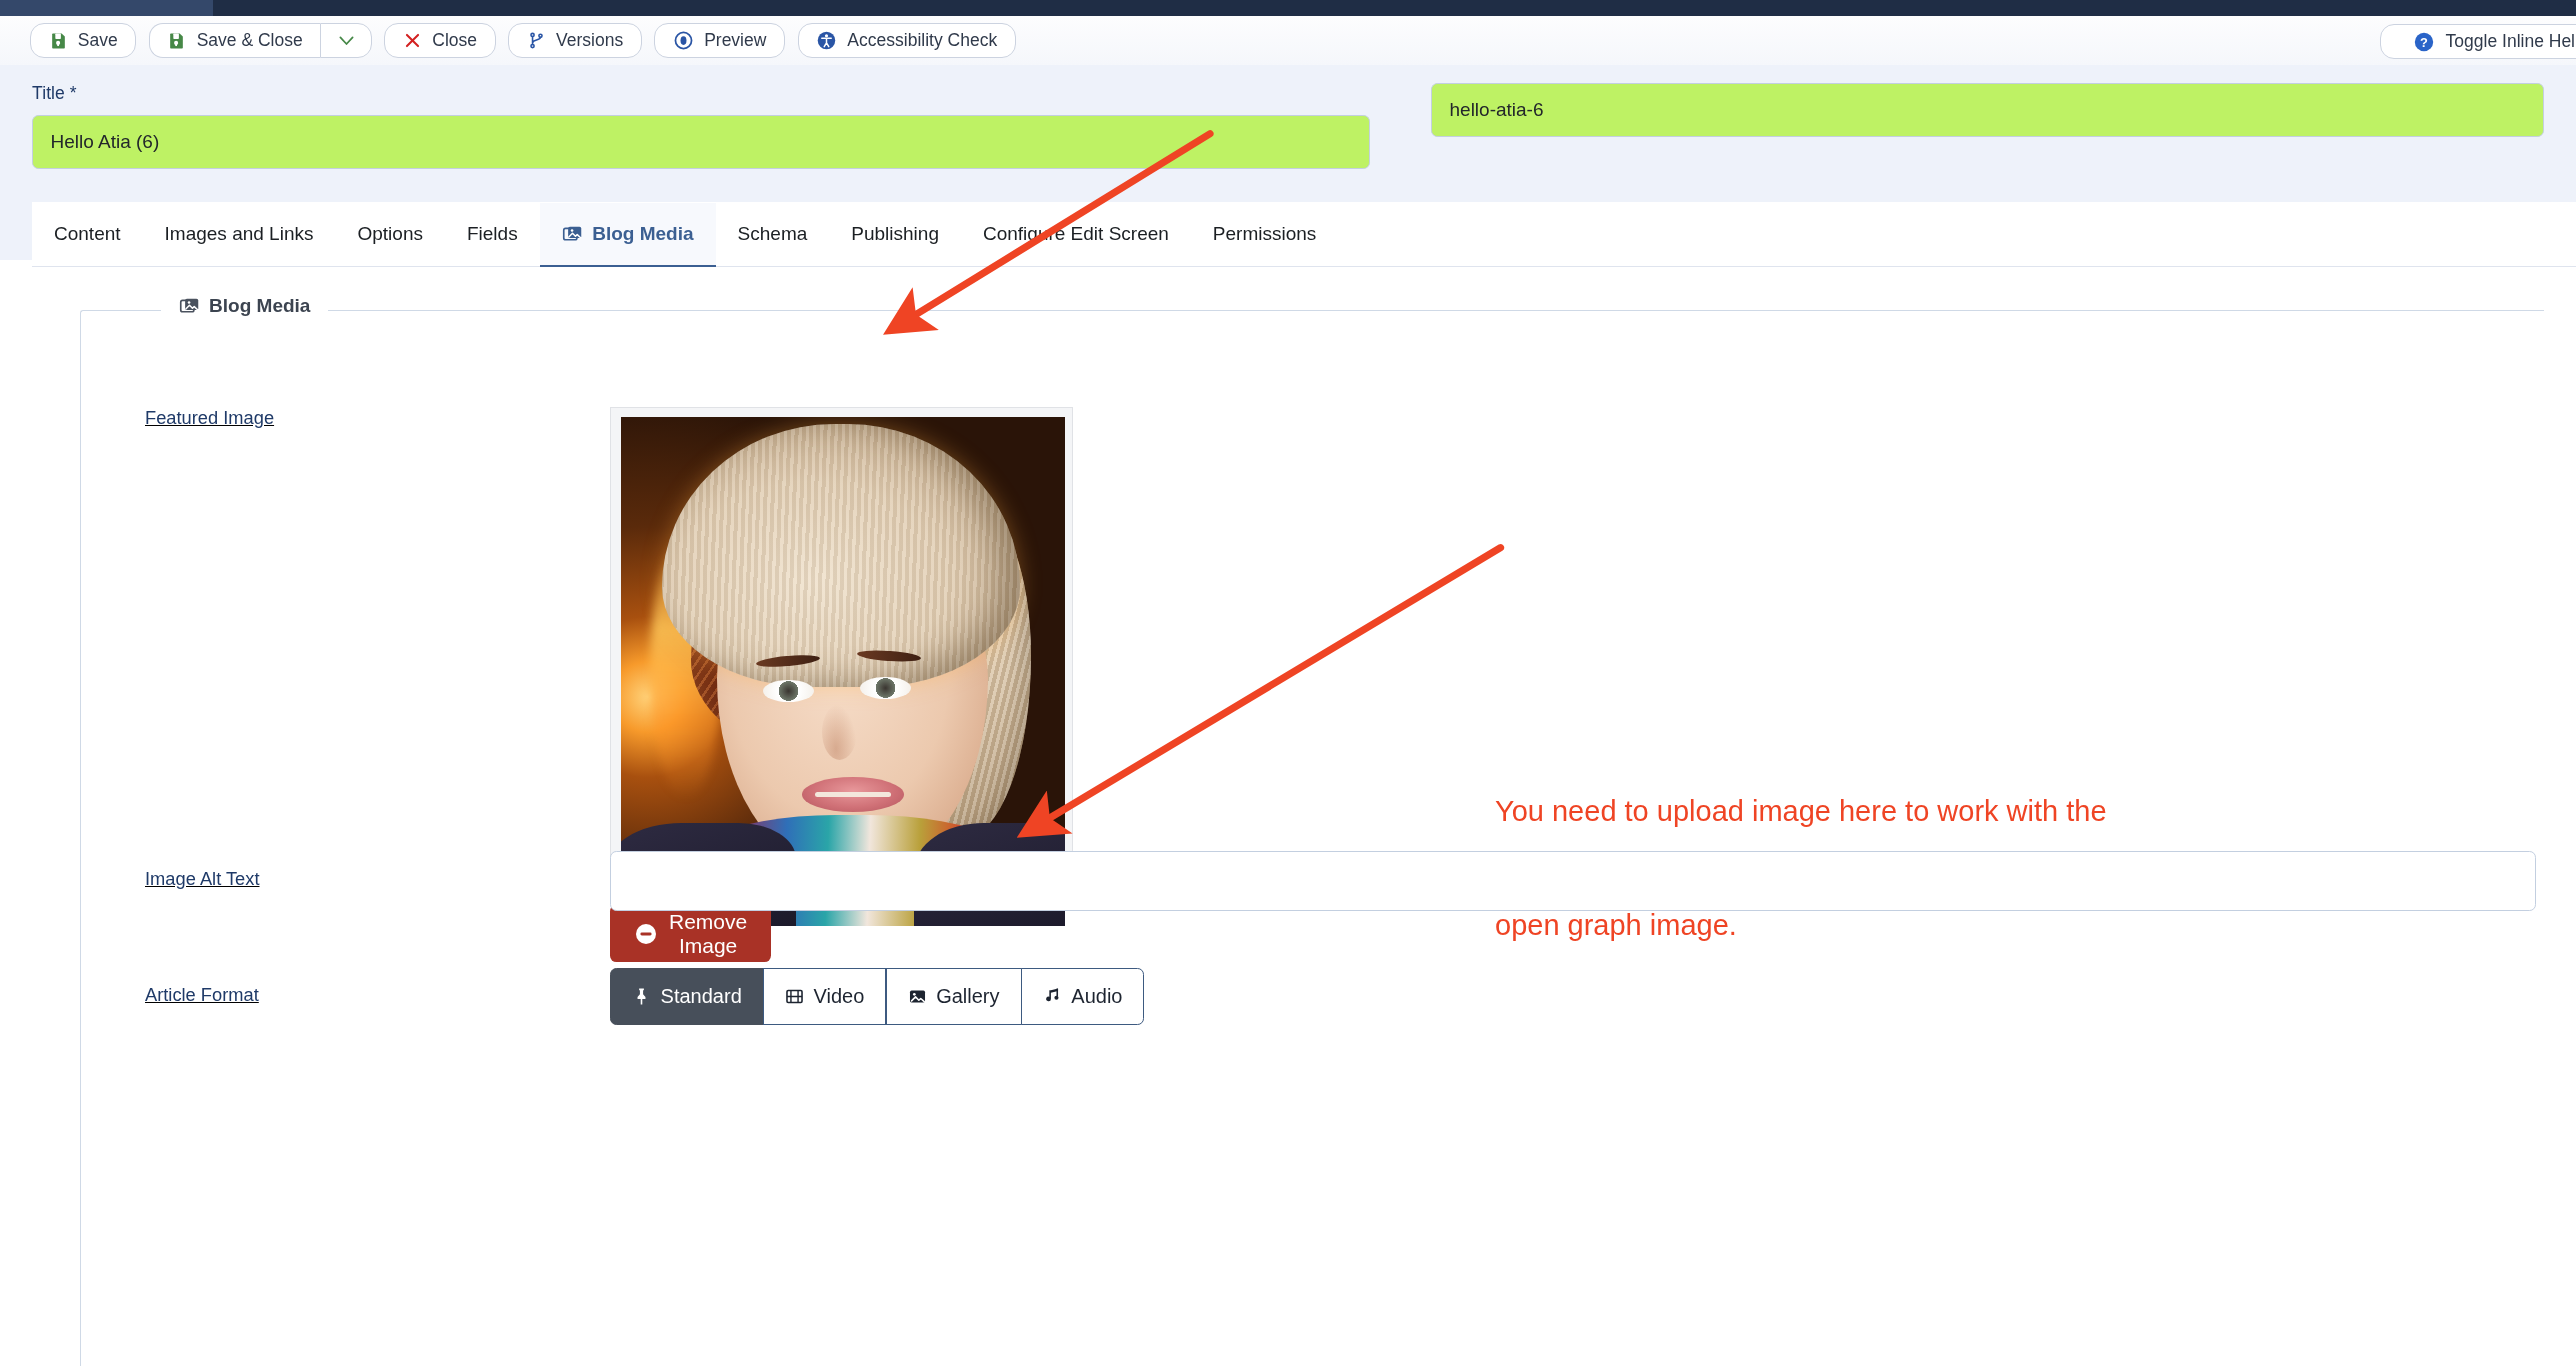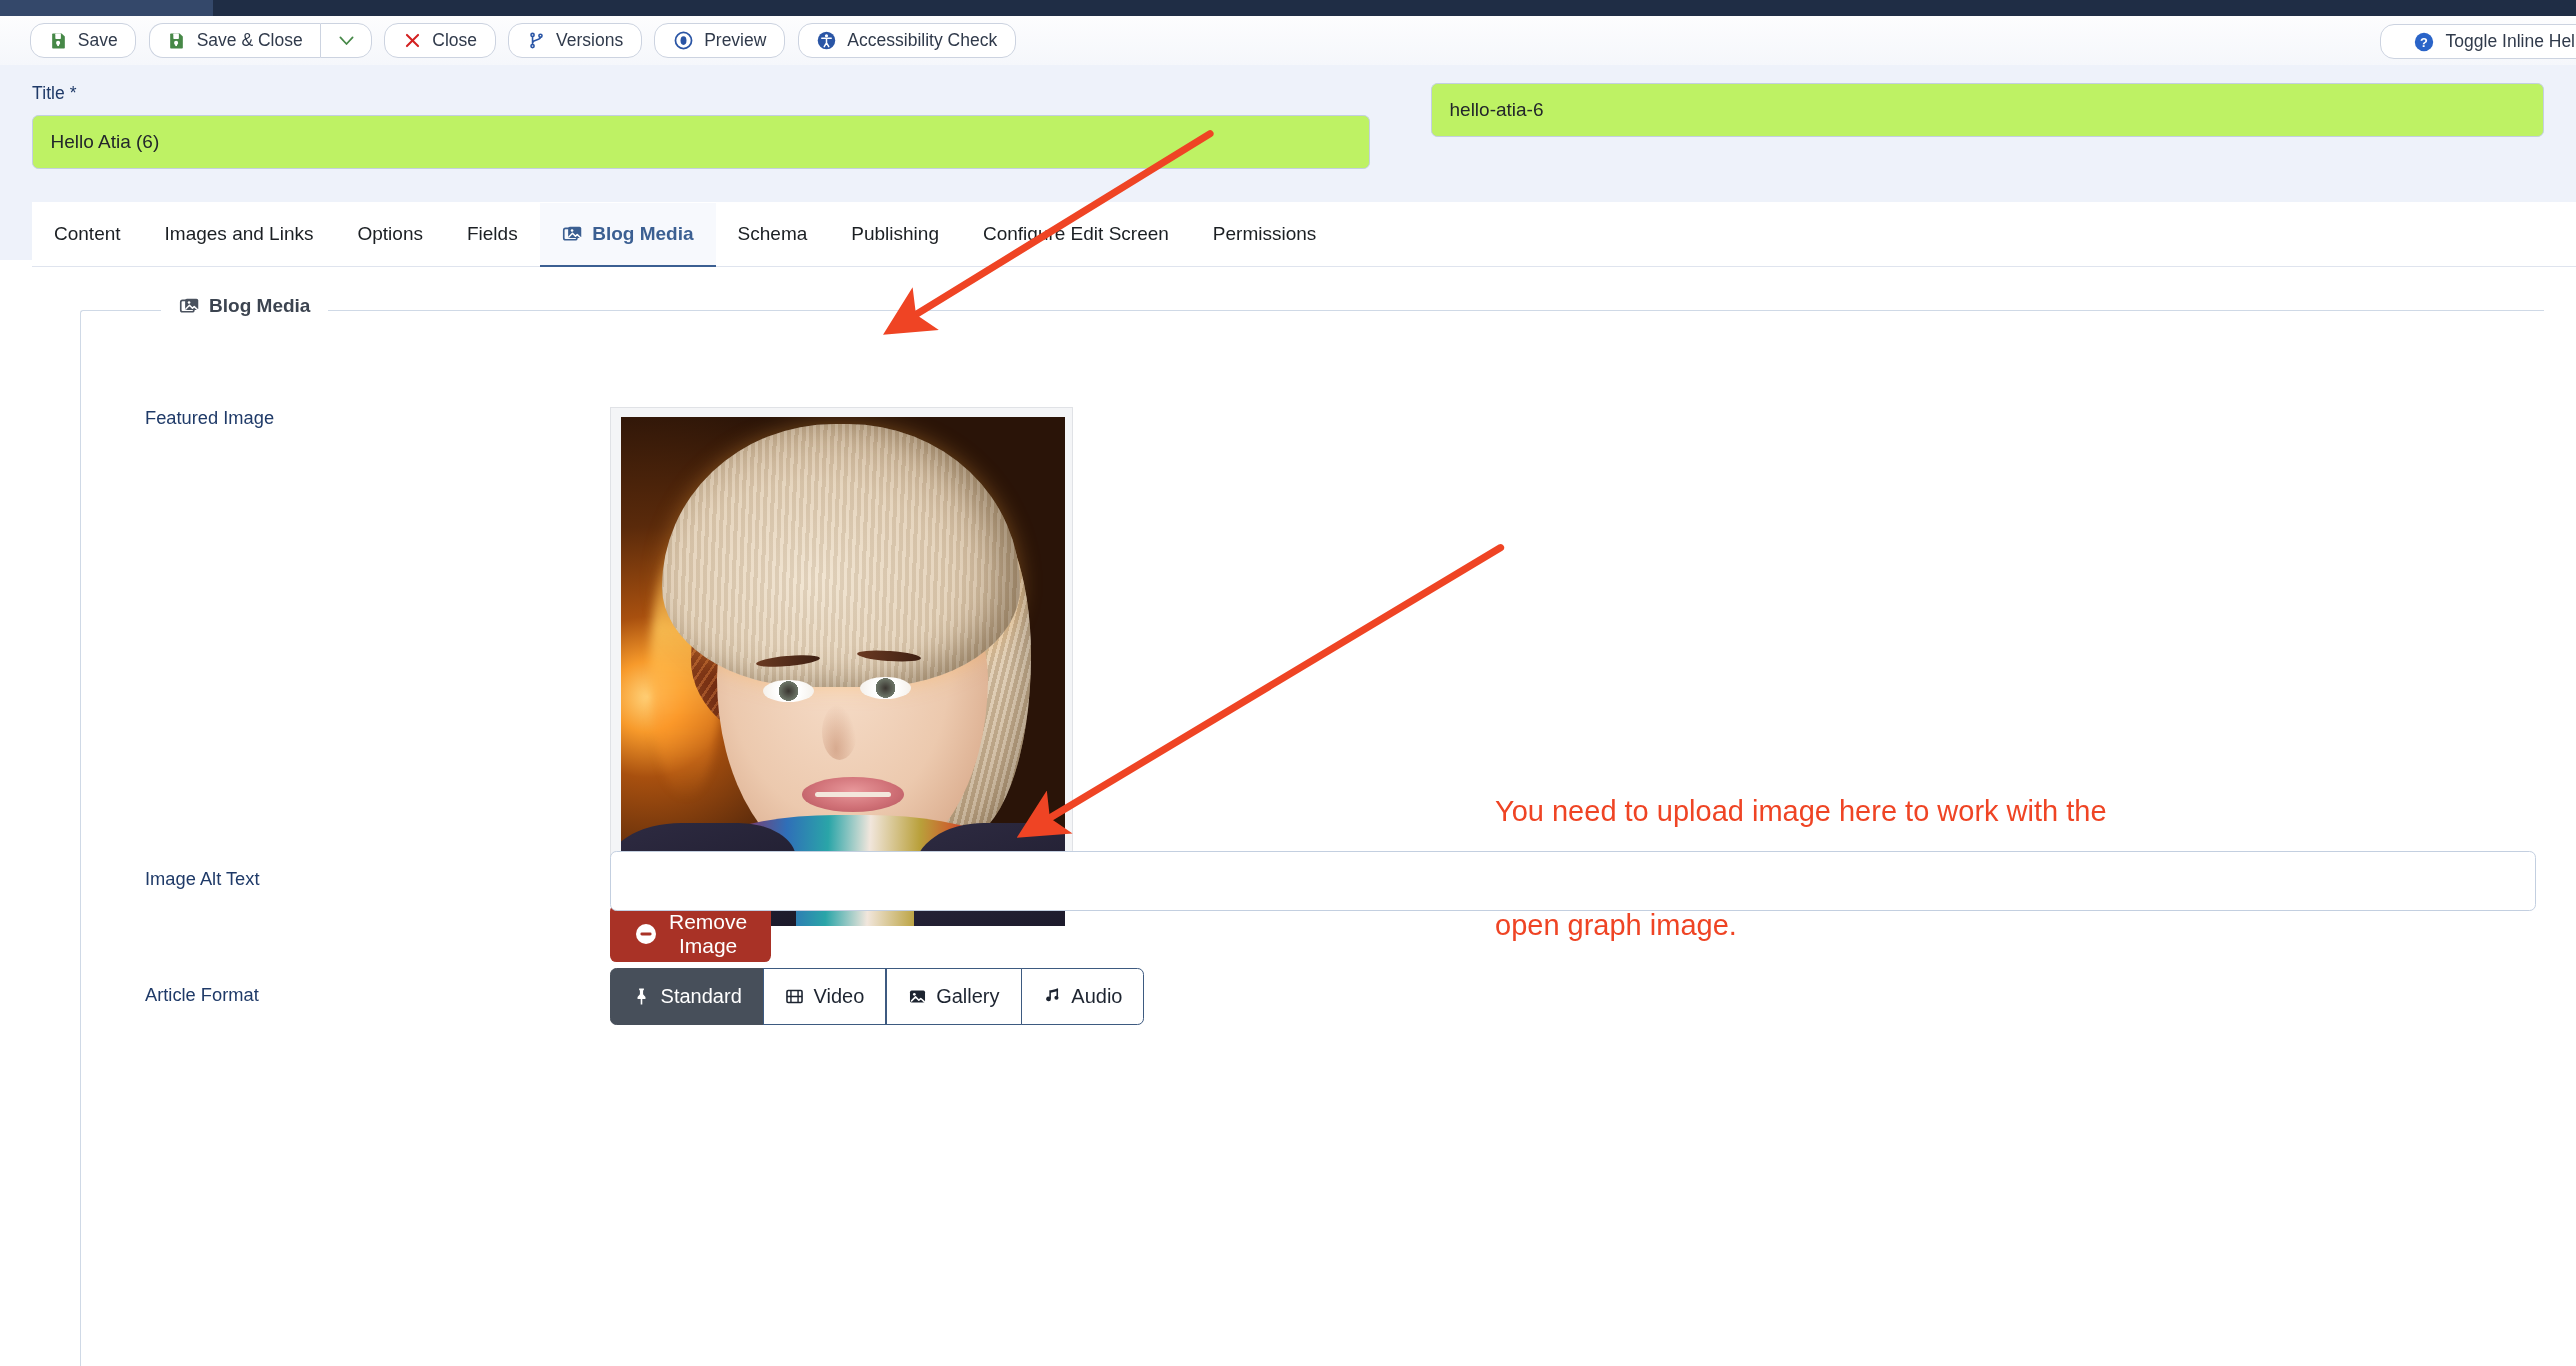--- a/index.html
+++ b/index.html
@@ -82,21 +82,21 @@
     border:0.8px solid #cfd9e6; border-right:none; border-bottom:none;
     border-radius:3.2px 0 0 0;
   }
   .legend {
     position:absolute; left:80px; top:-16px;
     background:#fff; padding:0 17.5px;
     font-size:19px; font-weight:bold; color:#3c4450;
     display:flex; align-items:center; gap:9.6px;
   }
 
-  .row { position:absolute; left:0; display:flex; }
+  .row { position:absolute; left:0; display:flex;text-decoration:underline; }
   .rlabel { width:342px; padding-left:64px; font-size:18.3px; color:#1f3a68; }
 
   
   .row-featured { top:96px; }
   .imgbox {
     position:absolute; left:529px; top:0; width:463px; height:460px;
     background:#f4f5f7; border:0.8px solid #e0e2e6; padding:9.6px;
   }
   .thumb {
     position:absolute; left:540px; top:10.3px; width:444px; height:509px;

